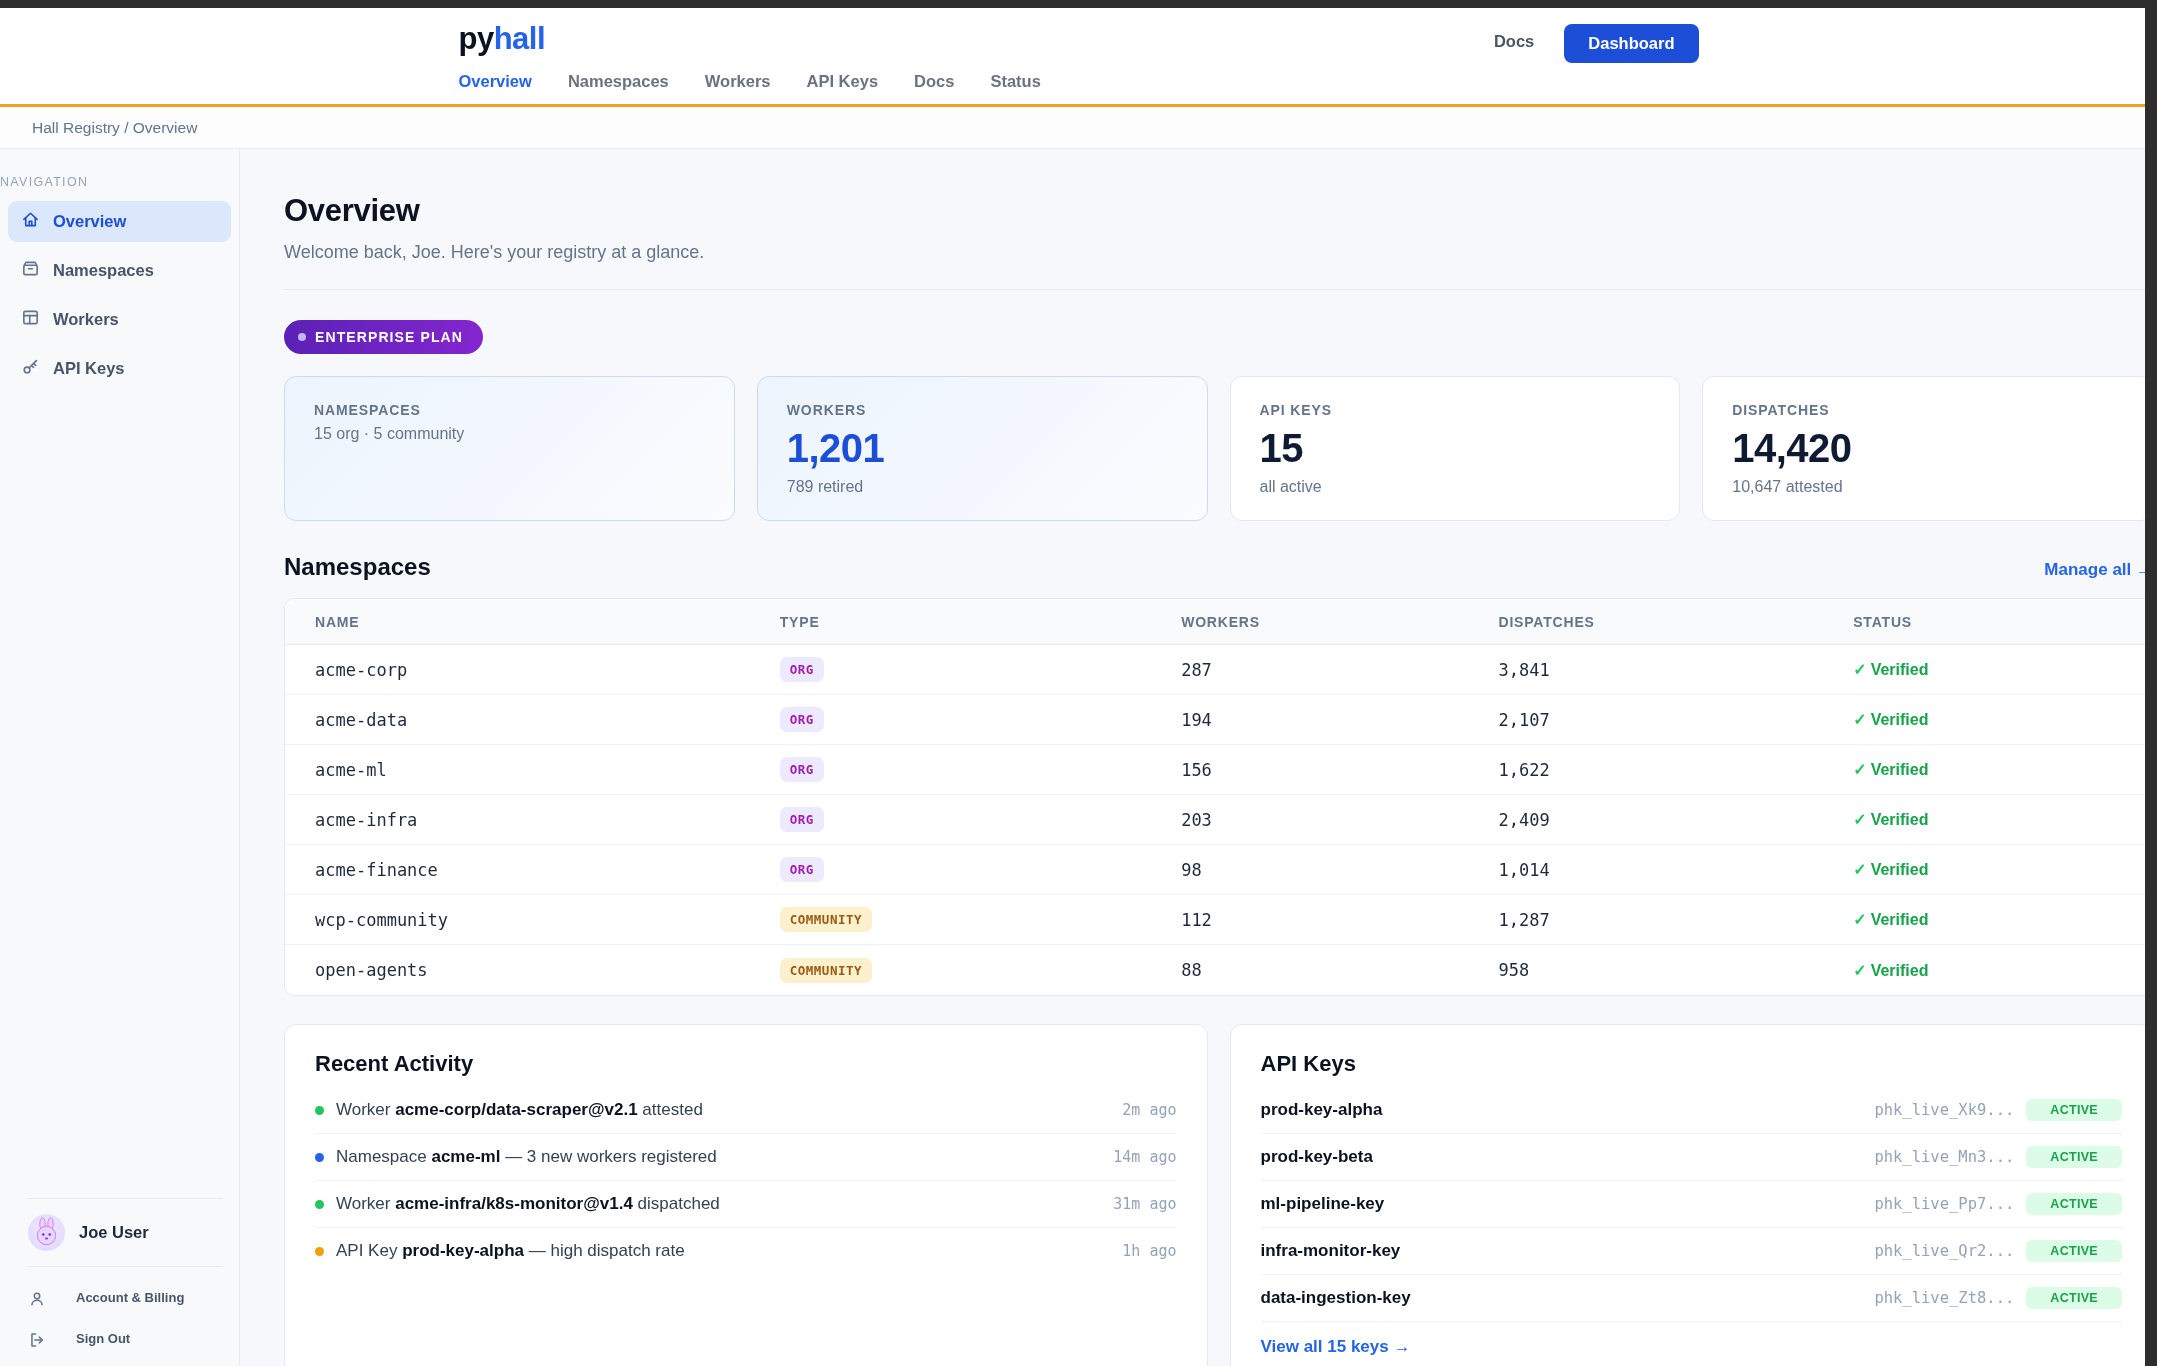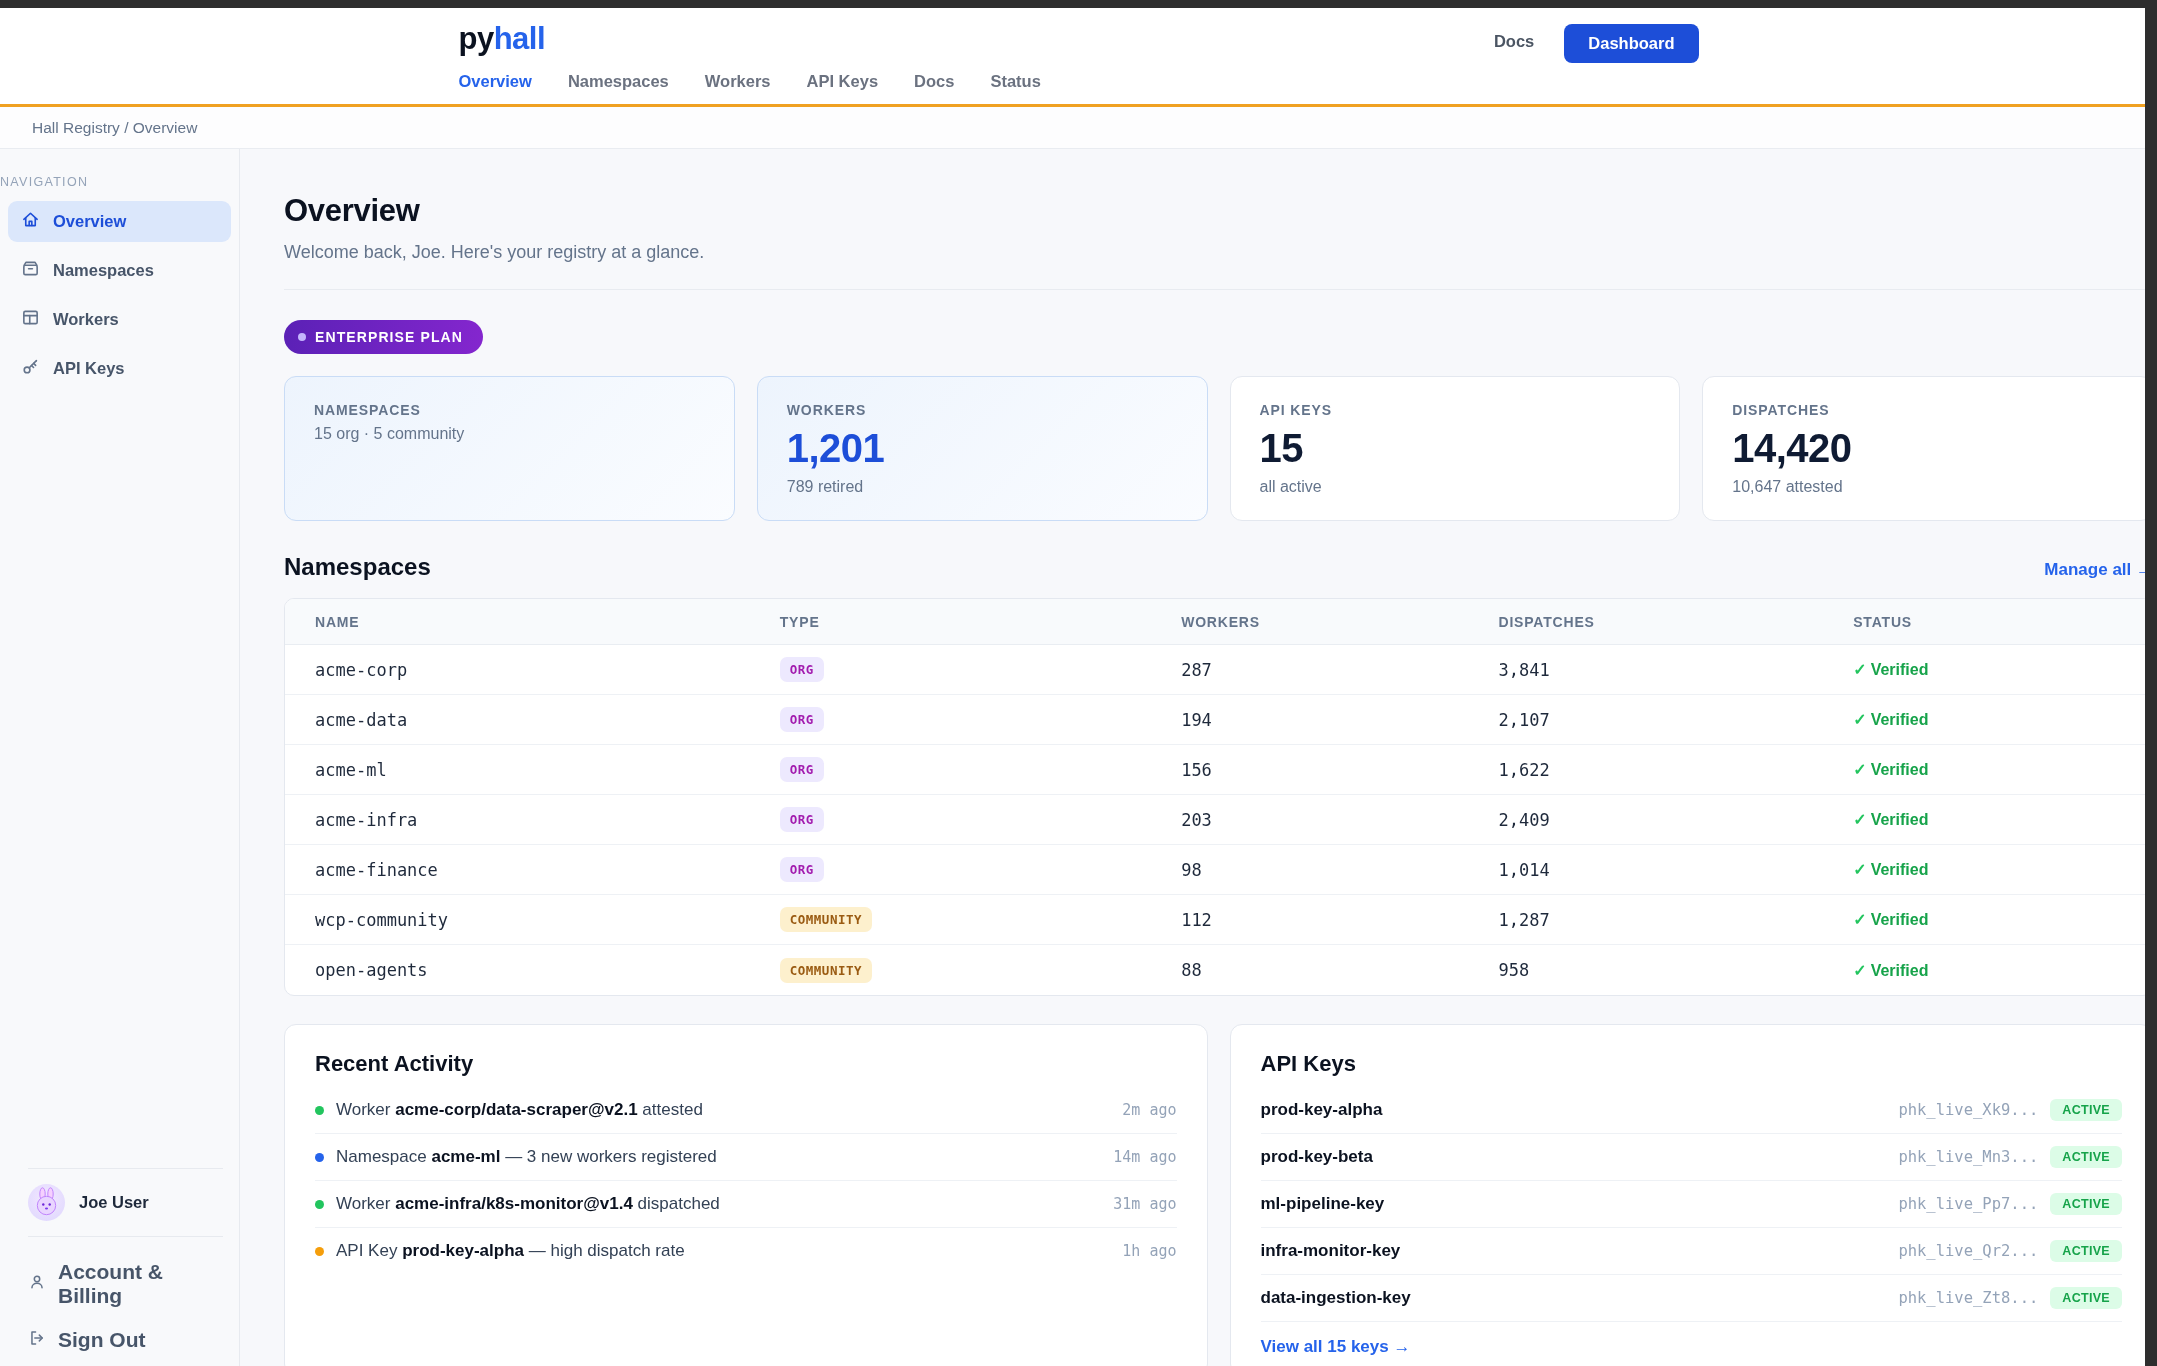--- a/index.html
+++ b/index.html
@@ -48,22 +48,22 @@
   .side-item.active { background:#dbe7fb; color:#1d4ed8; font-weight:700; }
   .side-item.active svg { stroke:#1d4ed8; }
 
   .sidebar-bottom { position:absolute; left:12px; right:0; bottom:4px; }
   .side-divider { border-top:1px solid #e7eaef; margin:13px 16px; }
   .user-row { display:flex; align-items:center; gap:14px; padding:2px 16px; }
   .avatar { width:37px; height:37px; border-radius:50%;
       background:radial-gradient(circle at 50% 40%, #f3e8ff, #ddd6fe); overflow:hidden;
       display:flex; align-items:center; justify-content:center; }
   .user-name { font-size:16.5px; font-weight:700; color:#1e293b; }
-  .foot-item { display:flex; align-items:center; gap:12px; padding:10px 16px;
-      font-size:21px; font-weight:600; color:#475569; cursor:pointer; }
+  .foot-item { display:flex; gap:30px; padding:10px 16px;
+      font-size:13px; font-weight:600; color:#475569; cursor:pointer; }
   .foot-item svg { width:18px; height:18px; stroke:#64748b; fill:none; stroke-width:1.7;
       stroke-linecap:round; stroke-linejoin:round; }
 
   
   .main { flex:1; background:#f7f8fb; padding:44px 4px 0 44px; overflow:hidden; }
   .page-title { font-size:31px; font-weight:800; color:#0b1220; letter-spacing:-0.3px; }
   .page-subtitle { margin-top:13px; font-size:18px; color:#64748b; }
   .title-divider { border-top:1px solid #e8ebf0; margin-top:26px; }
 
   .plan-badge { display:inline-flex; align-items:center; gap:9px; margin-top:30px;
@@ -113,21 +113,21 @@
   .activity-text { flex:1; font-size:17px; color:#334155; }
   .activity-text b { color:#0b1220; }
   .activity-time { font-family:"DejaVu Sans Mono", monospace; font-size:15px; color:#94a3b8; }
 
   .key-row { display:flex; align-items:center; justify-content:space-between; padding:12px 0;
       border-bottom:1px solid #eef1f5; }
   .key-name { font-size:17px; font-weight:700; color:#0b1220; }
   .key-right { display:flex; align-items:center; gap:12px; }
   .key-preview { font-family:"DejaVu Sans Mono", monospace; font-size:15.5px; color:#94a3b8; }
   .key-status { background:#dcfce7; color:#16a34a; font-size:12.5px; font-weight:800;
-      border-radius:6px; padding:4px 12px; letter-spacing:0.3px; }
+      border-radius:6px; padding:4px 24px; letter-spacing:0.3px; }
   .view-all { display:inline-block; margin-top:15px; font-size:17px; font-weight:700;
       color:#2563eb; text-decoration:none; }
 </style>
 </head>
 <body>
 
 <div class="frame-top"></div>
 <div class="frame-right"></div>
 
 <header class="topbar">

